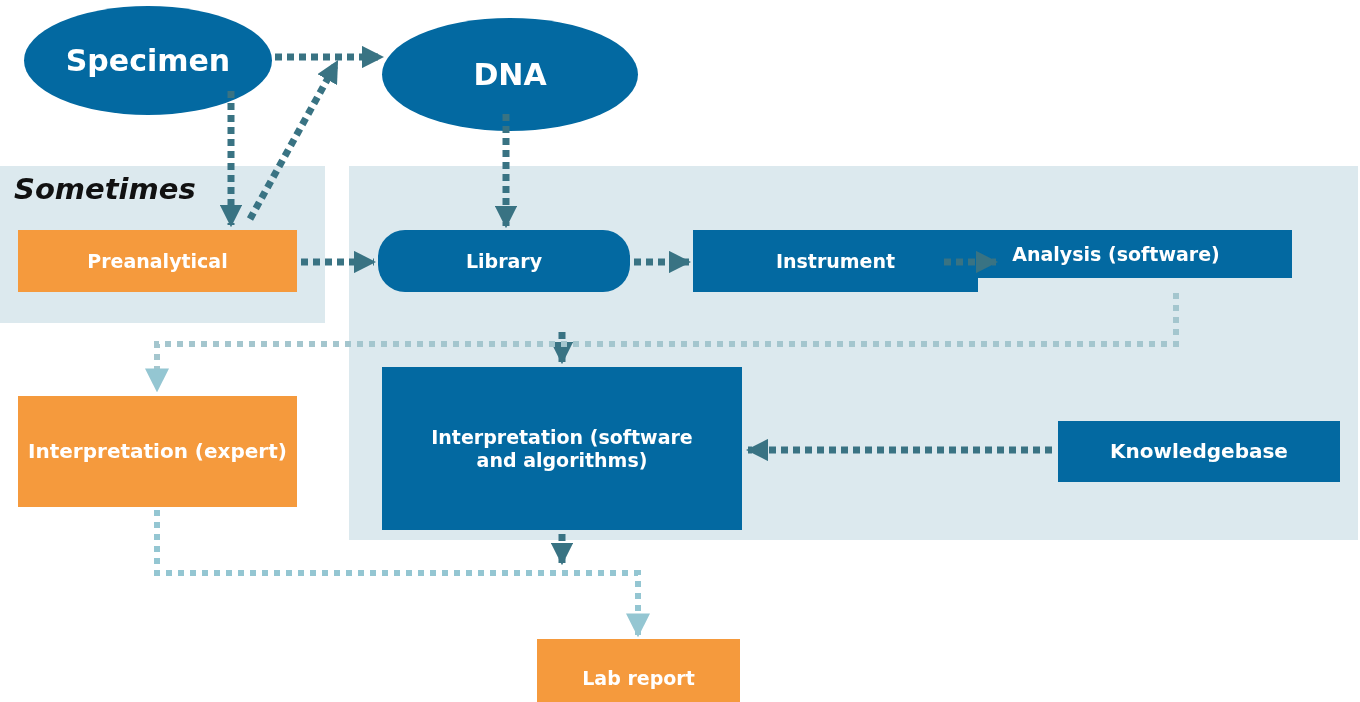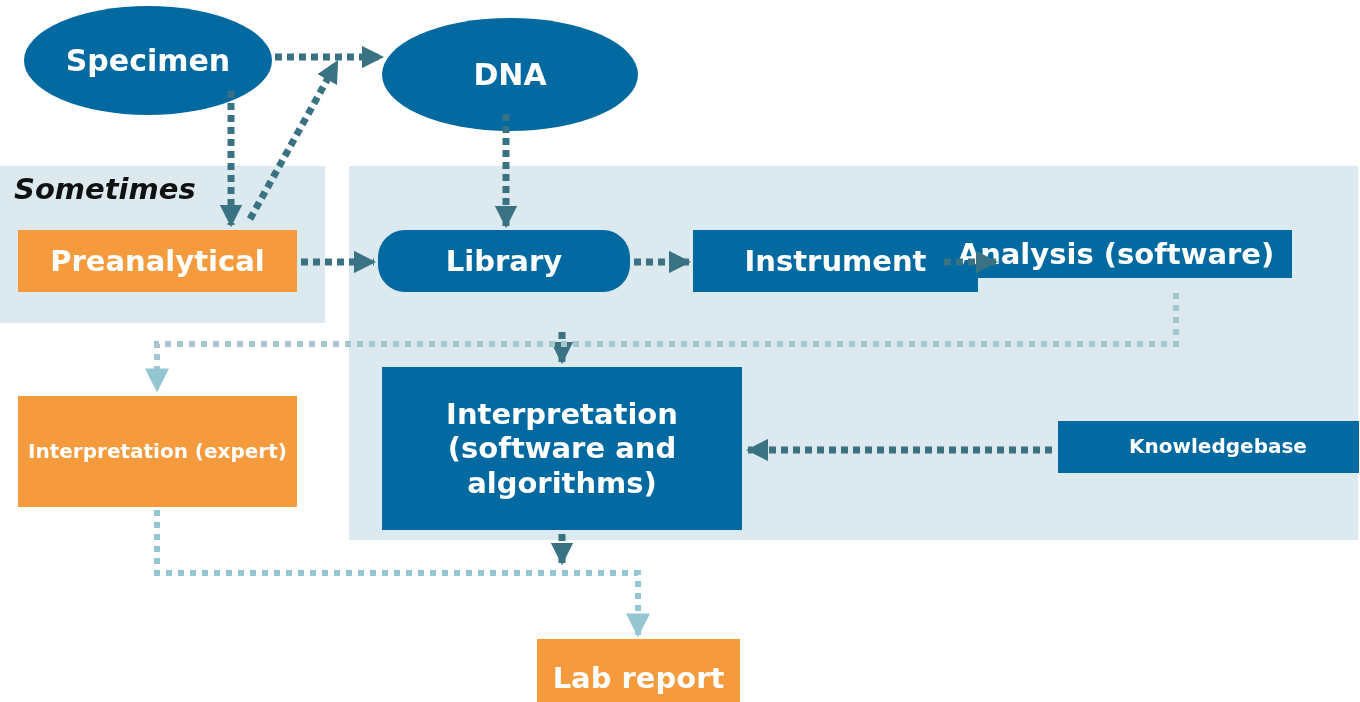--- a/index.html
+++ b/index.html
@@ -11,21 +11,21 @@
   .region-label{position:absolute;z-index:2;font-weight:bold;font-style:italic;
      color:#111111;font-size:29px;letter-spacing:0px;}
 
   .node{position:absolute;z-index:3;display:flex;align-items:center;justify-content:center;
      text-align:center;color:#ffffff;font-weight:bold;line-height:1.18;}
   .teal{background:#0369a1;}
   .orange{background:#f59a3d;}
   .ellipse{border-radius:50%;}
 
   .f30{font-size:30px;}
-  .f29{font-size:29px;}
+  .f29{font-size:19px;}
   .f28{font-size:20px;}
 
   svg.arrows{position:absolute;left:0;top:0;z-index:4;pointer-events:none;}
 </style>
 </head>
 <body>
 
 <div class="stage">
 
   <div class="region" style="left:0px;top:166px;width:325px;height:157px;"></div>
@@ -42,21 +42,21 @@
   <div class="node teal f29" style="left:378px;top:230px;width:252px;height:62px;border-radius:27px;">Library</div>
 
   <div class="node teal f29" style="left:693px;top:230px;width:285px;height:62px;">Instrument</div>
 
   <div class="node teal f29" style="left:940px;top:230px;width:352px;height:48px;">Analysis (software)</div>
 
   <div class="node teal f29" style="left:382px;top:367px;width:360px;height:163px;padding:0 36px;box-sizing:border-box;">Interpretation (software and algorithms)</div>
 
   <div class="node orange f28" style="left:18px;top:396px;width:279px;height:111px;padding:0 6px;box-sizing:border-box;">Interpretation (expert)</div>
 
-  <div class="node teal f28" style="left:1058px;top:421px;width:282px;height:52px;padding-left:19px;">Knowledgebase</div>
+  <div class="node teal f28" style="left:1058px;top:421px;width:282px;height:61px;">Knowledgebase</div>
 
   <div class="node orange f29" style="left:537px;top:639px;width:203px;height:78px;">Lab report</div>
 
   <svg class="arrows" width="1360" height="702" viewBox="0 0 1360 702">
     <defs>
       <marker id="hDark" viewBox="0 0 10 10" refX="9" refY="5" markerWidth="3.2" markerHeight="3.2" orient="auto-start-reverse">
         <path d="M0,0 L10,5 L0,10 z" fill="#397383"></path>
       </marker>
       <marker id="hLight" viewBox="0 0 10 10" refX="9" refY="5" markerWidth="4" markerHeight="4" orient="auto-start-reverse">
         <path d="M0,0 L10,5 L0,10 z" fill="#94c6d2"></path>

